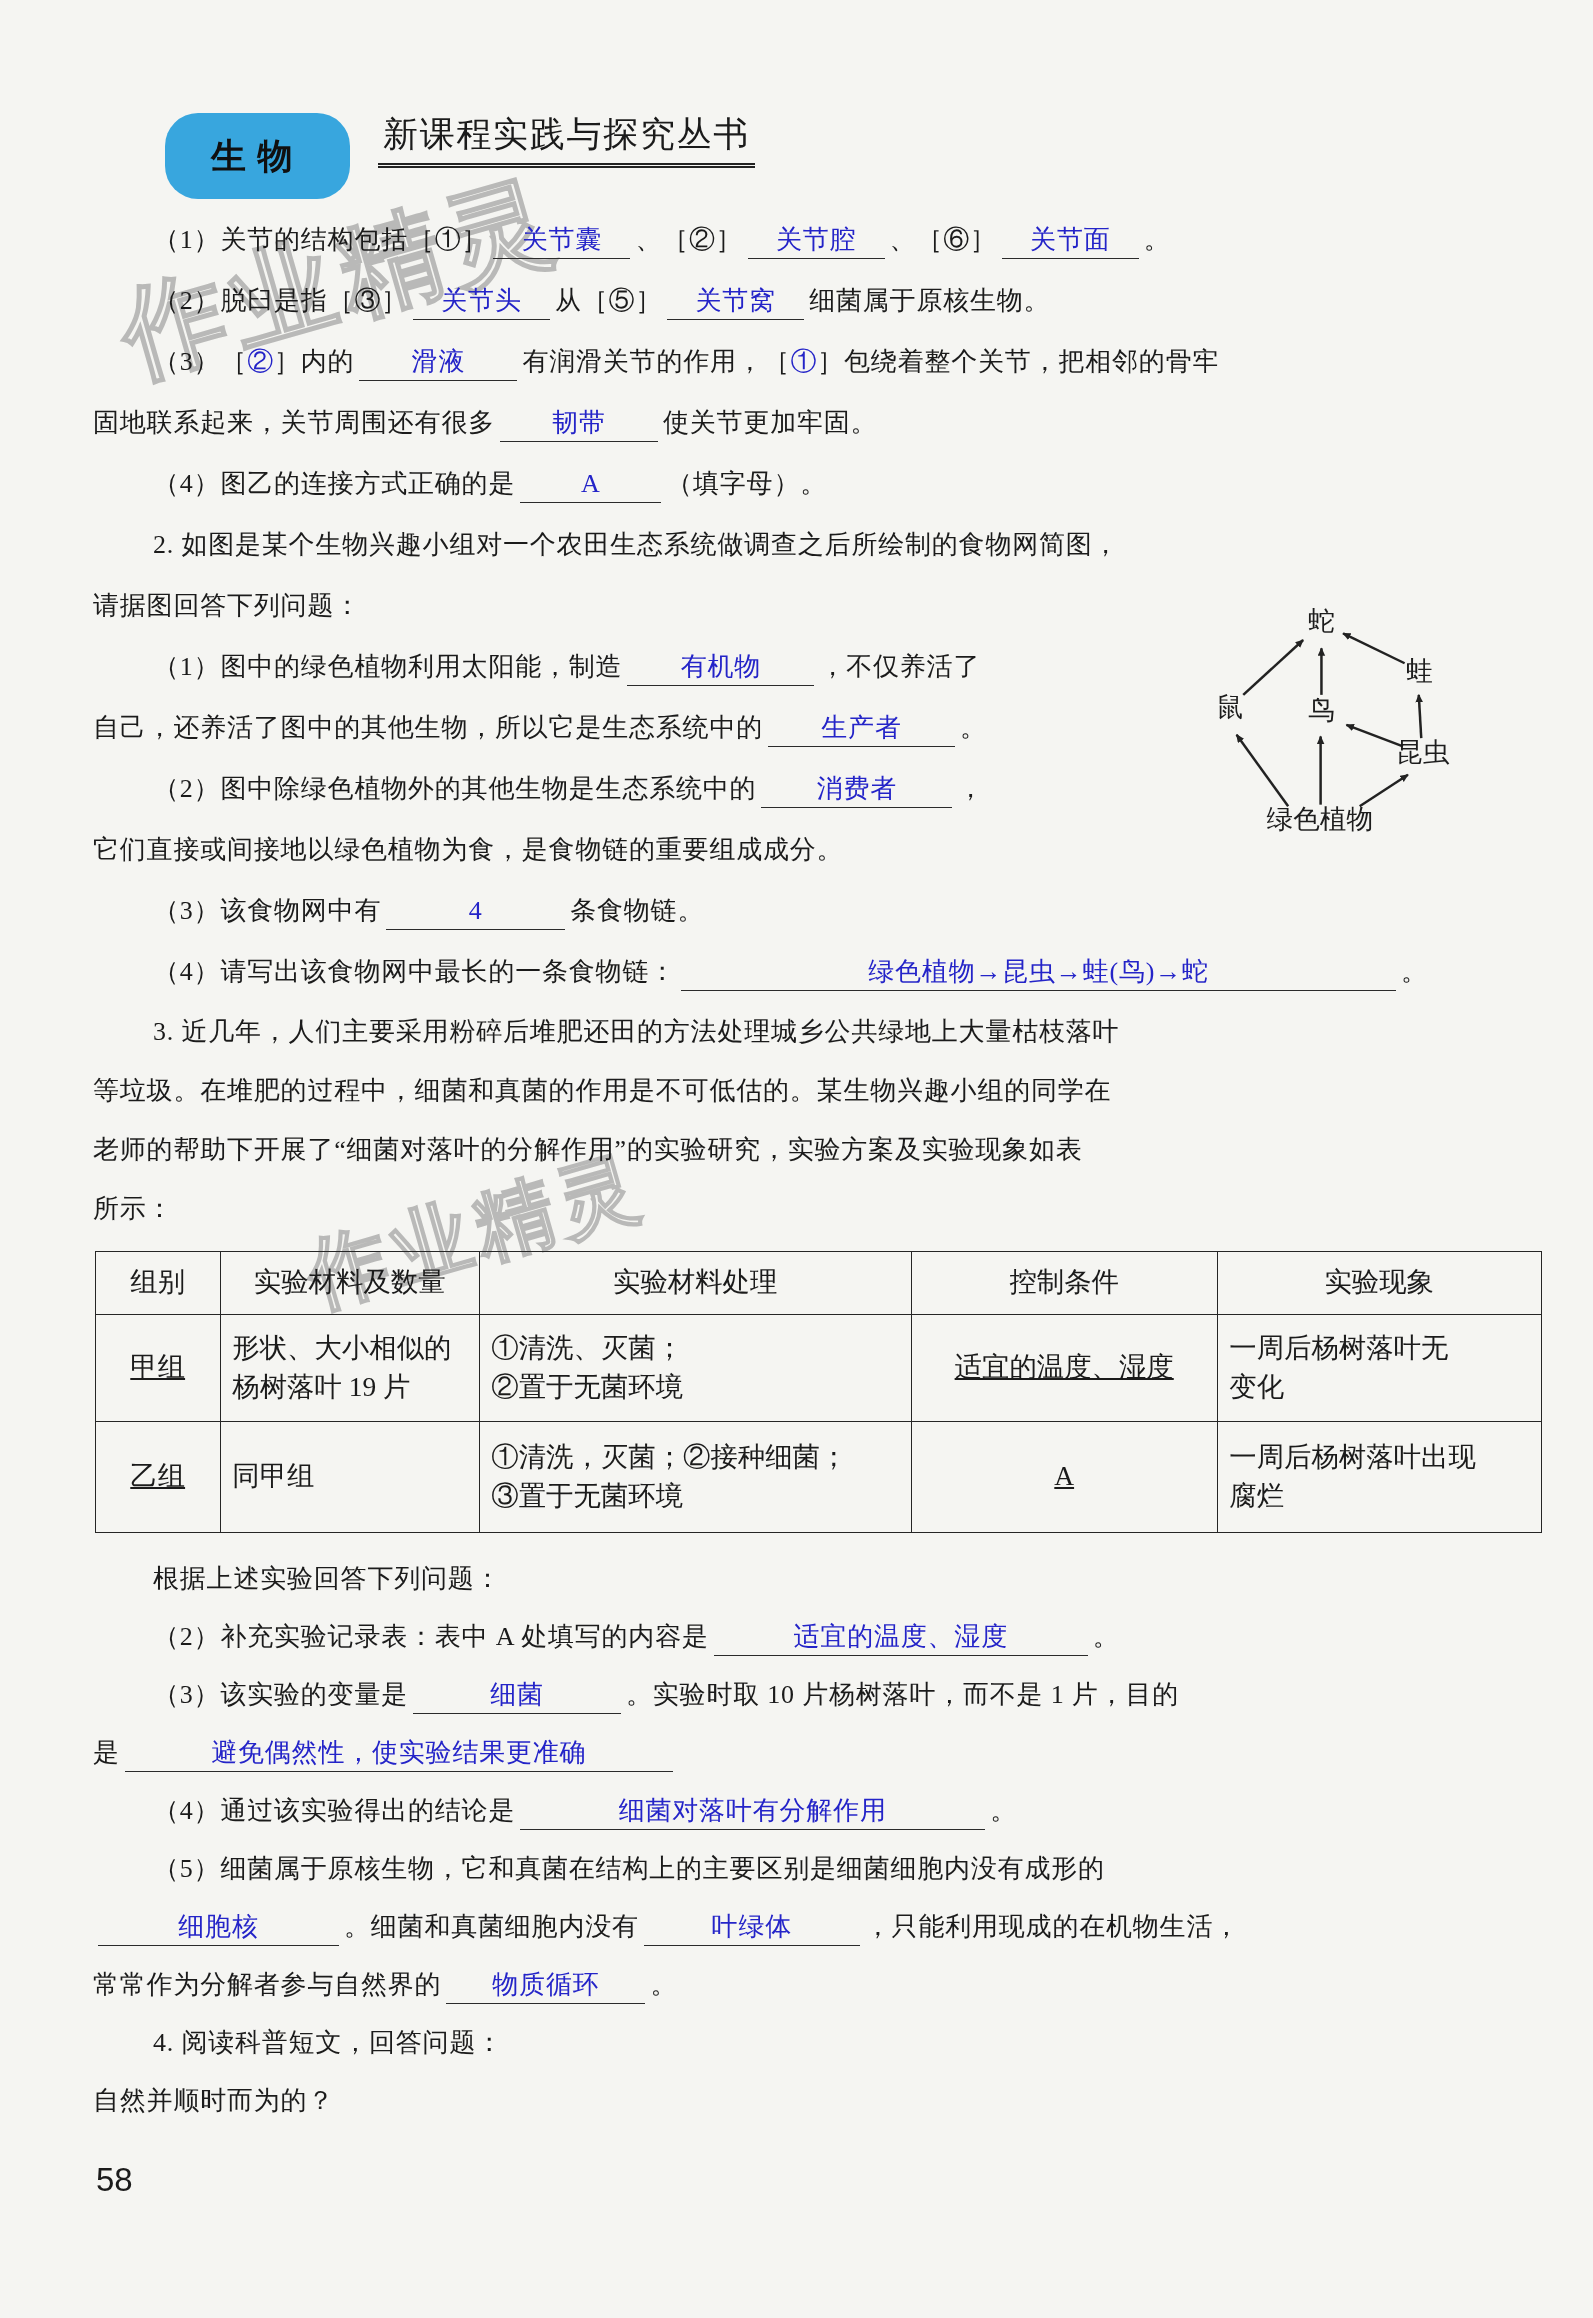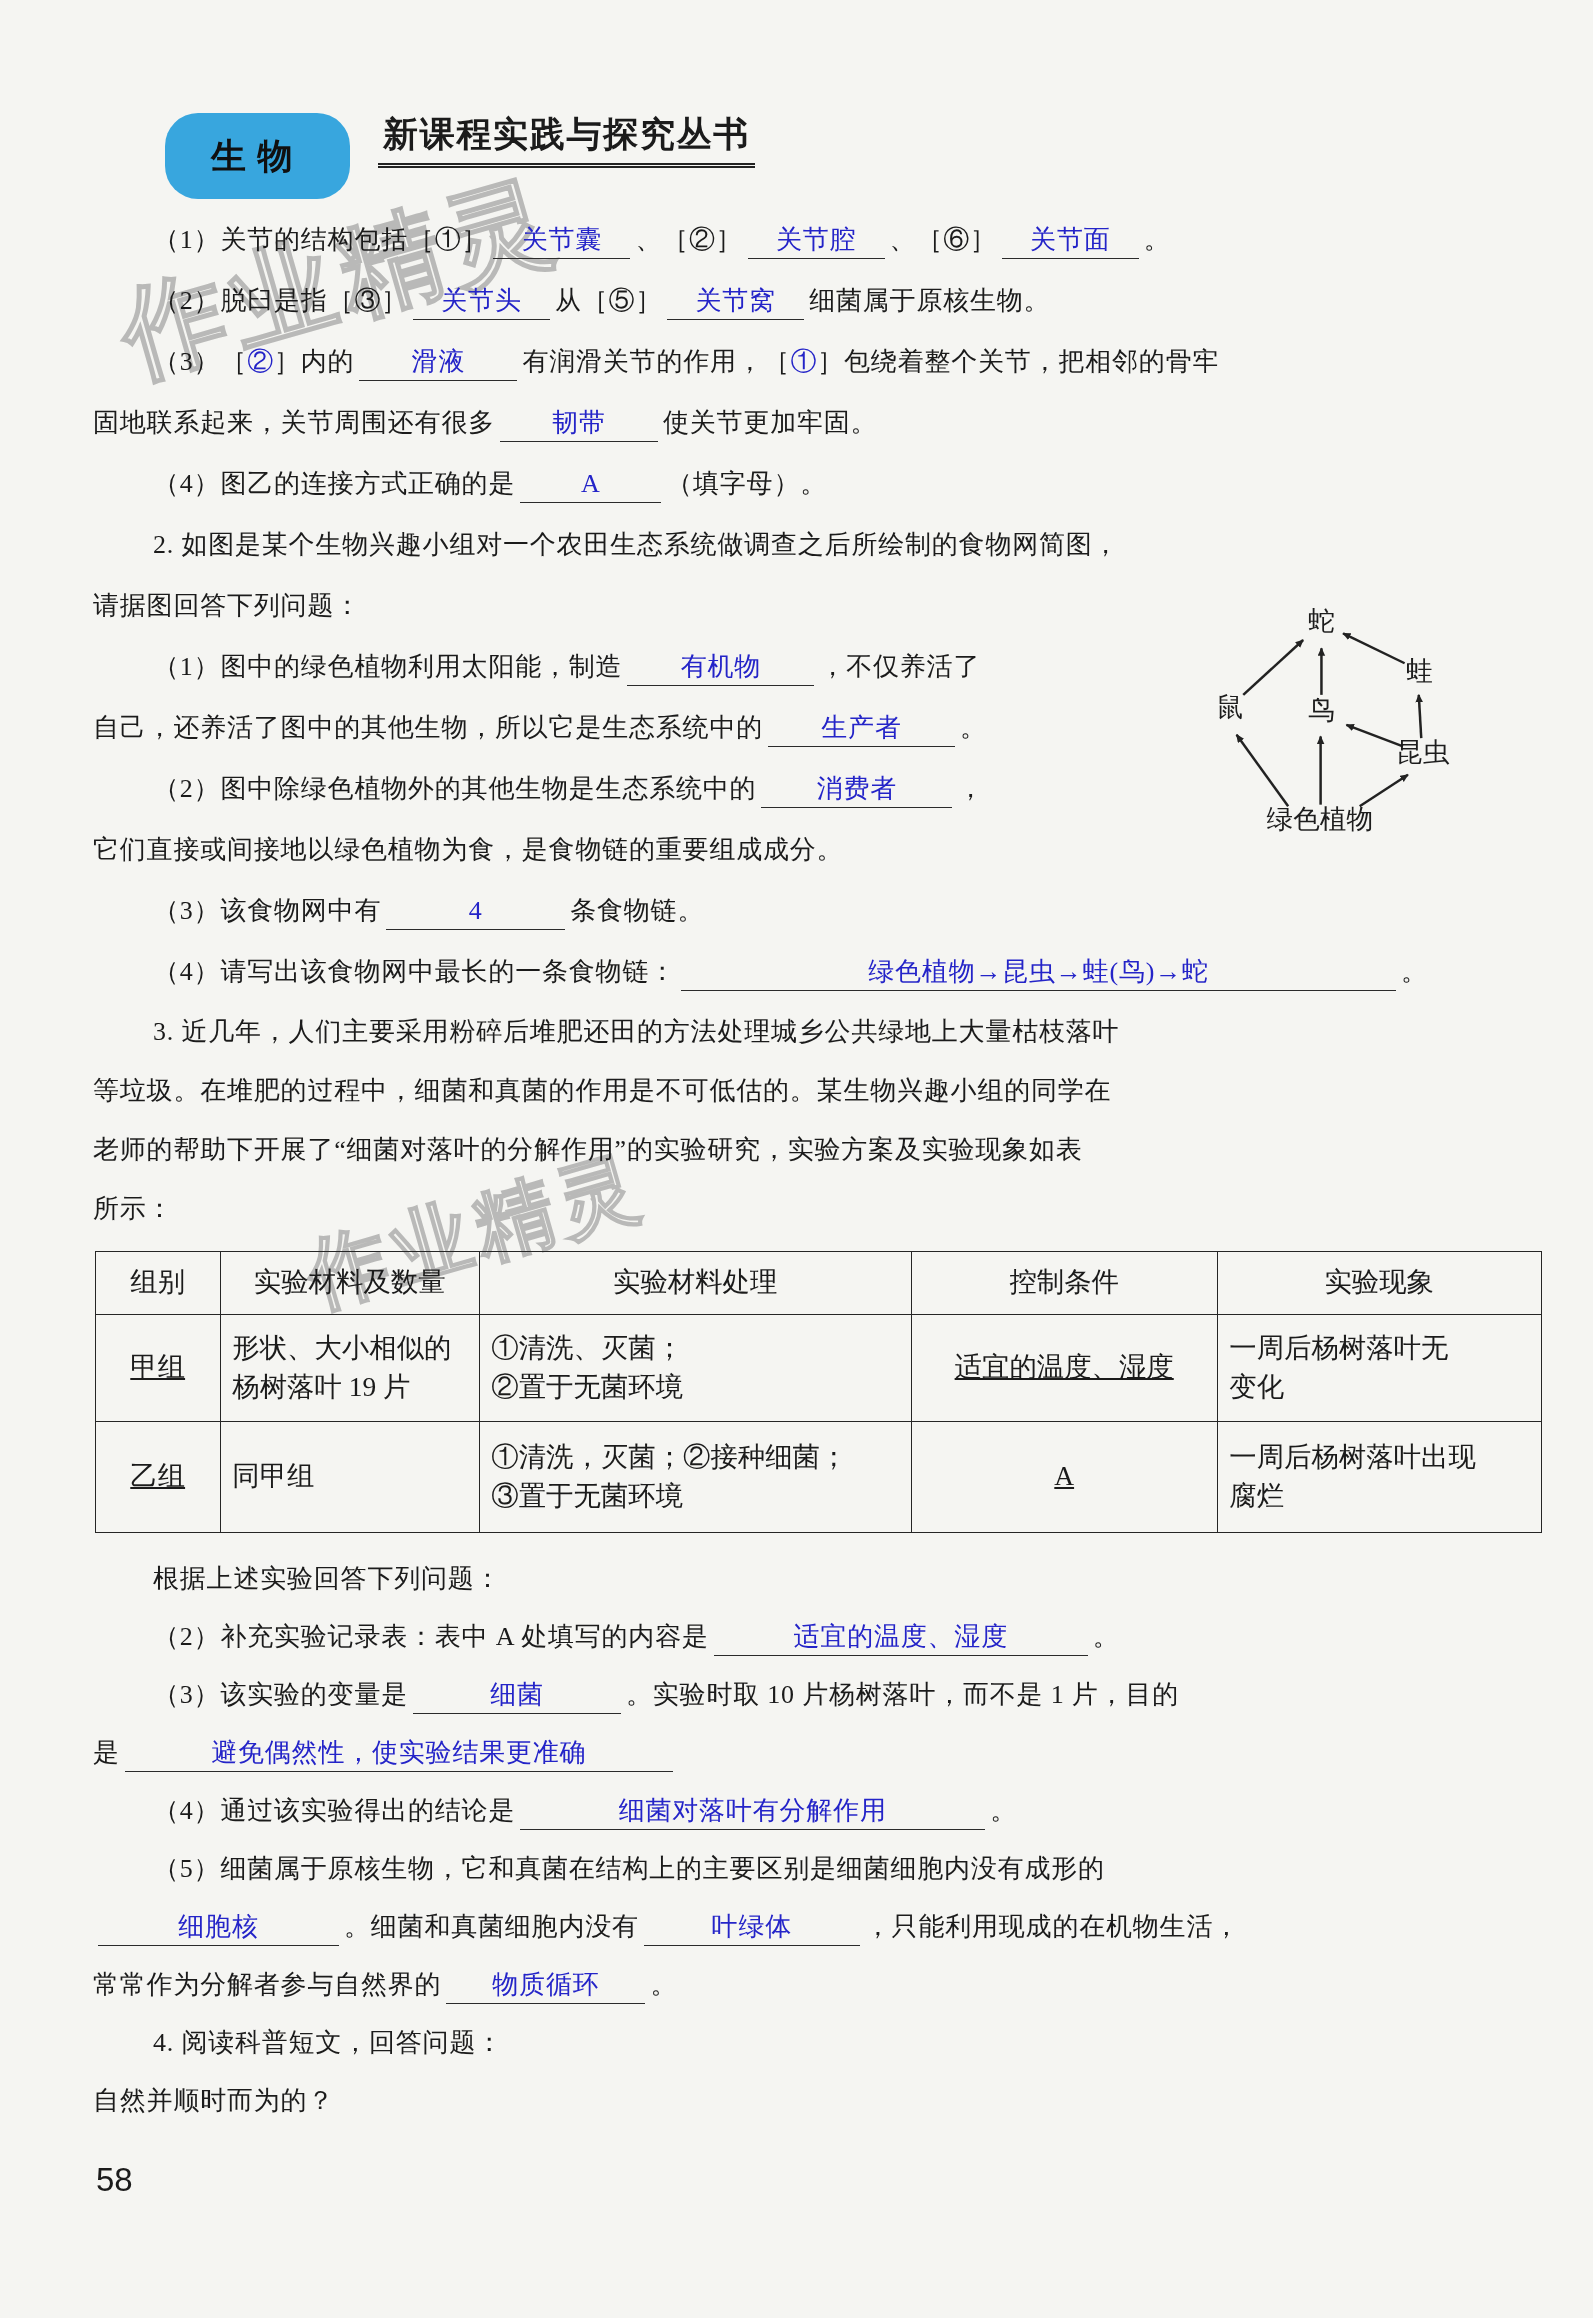--- a/index.html
+++ b/index.html
@@ -19,21 +19,21 @@
   .badge{
     background:var(--badge);
     border-radius:33px;
     min-width:125px;height:50px;
     display:flex;align-items:center;justify-content:center;
     padding:18px 30px;
     font-family:"Liberation Sans","DejaVu Sans",sans-serif;
     font-weight:bold;font-size:35px;letter-spacing:11.6px;color:#101010;
   }
   .series{
-    font-size:35px;font-weight:bold;letter-spacing:1.7px;
+    font-size:35px;font-weight:normal;letter-spacing:1.7px;
     padding:1.7px 5px 8.3px 5px;
     border-bottom:5.8px double #222;
     line-height:1.1;
     margin-top:1.7px;
   }
   .content{position:absolute;top:209px;left:93px;width:1453px;}
   .line{font-size:26px;line-height:61px;white-space:nowrap;letter-spacing:0.8px;}
   .sec-b .line{line-height:59px;}
   .sec-c .line,.sec-d .line{line-height:58px;}
   .ind{padding-left:60px;}

